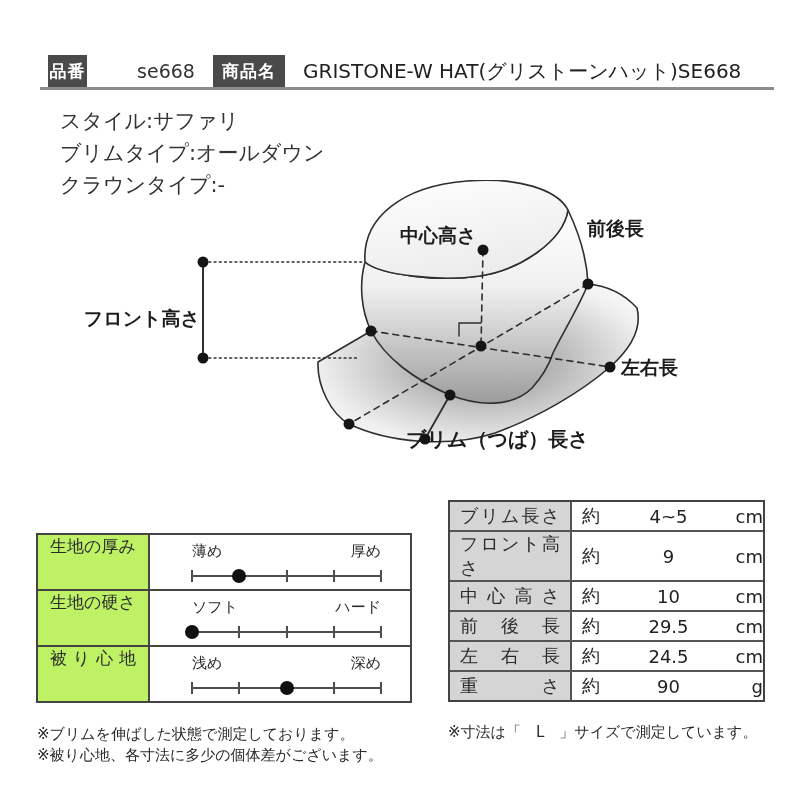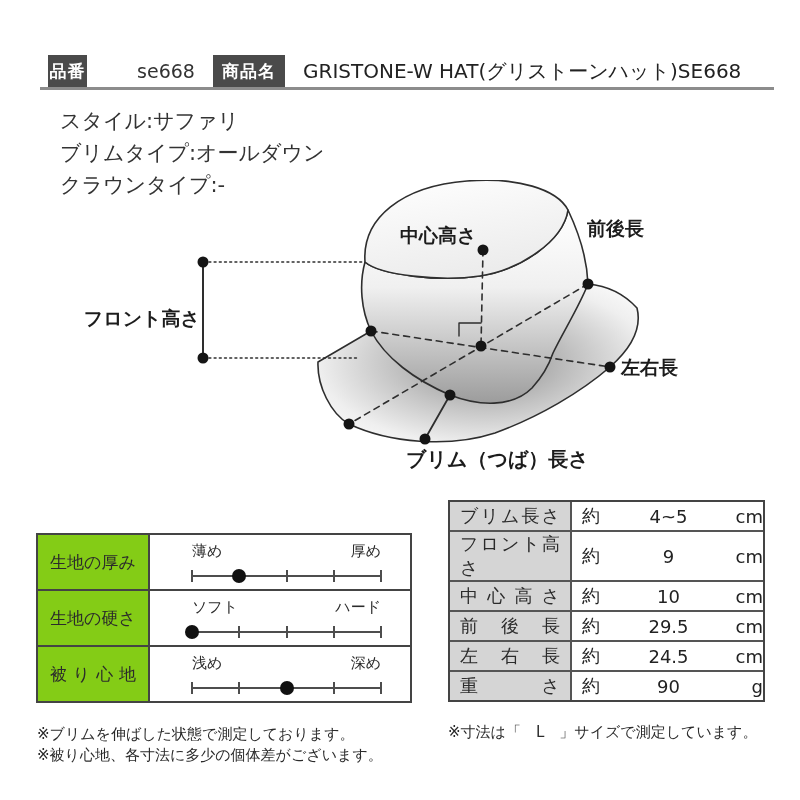--- a/index.html
+++ b/index.html
@@ -26,29 +26,29 @@
   .spec-line{position:absolute;left:60px;font-size:21px;color:#333;}
   #spec-style{top:107px;} #spec-brim{top:139px;} #spec-crown{top:171px;}
 
   
   #hat-svg{position:absolute;left:60px;top:180px;}
   .dg-label{position:absolute;font-size:19px;font-weight:600;color:#1c1c1c;white-space:nowrap;}
   #lbl-center{left:400px;top:223px;}
   #lbl-frontback{left:587px;top:216px;}
   #lbl-frontheight{left:20px;top:304px;width:180px;text-align:right;line-height:29px;}
   #lbl-leftright{left:621px;top:355px;}
-  #lbl-brimlen{left:406px;top:446px;font-size:20px;}
+  #lbl-brimlen{left:406px;top:426px;font-size:20px;}
 
   
   #ratings{position:absolute;left:36px;top:533px;width:376px;height:170px;
     border:2px solid #444;box-sizing:border-box;display:flex;flex-direction:column;}
   .r-row{flex:1;display:flex;border-top:2px solid #444;}
   .r-row:first-child{border-top:none;}
-  .r-label{width:112px;background:#84cc16;border-right:2px solid #444;
-    display:flex;align-items:center;box-sizing:border-box;padding:0 12px;font-size:17px;color:#2b2b2b;}
+  .r-label{width:112px;background:#bef264;border-right:2px solid #444;
+    display:flex;box-sizing:border-box;padding:0 12px;font-size:17px;color:#2b2b2b;}
   .jfy{display:block;width:100%;text-align:justify;text-align-last:justify;}
   .r-val{flex:1;position:relative;padding:7px 0 0 0;box-sizing:border-box;}
   .r-minmax{display:flex;justify-content:space-between;margin:0 29px 7px 42px;font-size:15px;color:#2b2b2b;}
   .slider{position:relative;height:16px;margin:0 29px 0 42px;}
   .track{position:absolute;left:0;right:0;top:7px;height:2px;background:#4d4d4d;}
   .tick{position:absolute;top:2px;width:2px;height:12px;background:#4d4d4d;transform:translateX(-1px);}
   .t0{left:0;} .t25{left:25%;} .t50{left:50%;} .t75{left:75%;} .t100{left:100%;}
   .dot{position:absolute;top:1px;width:14px;height:14px;border-radius:50%;background:#111;transform:translateX(-7px);}
 
   

